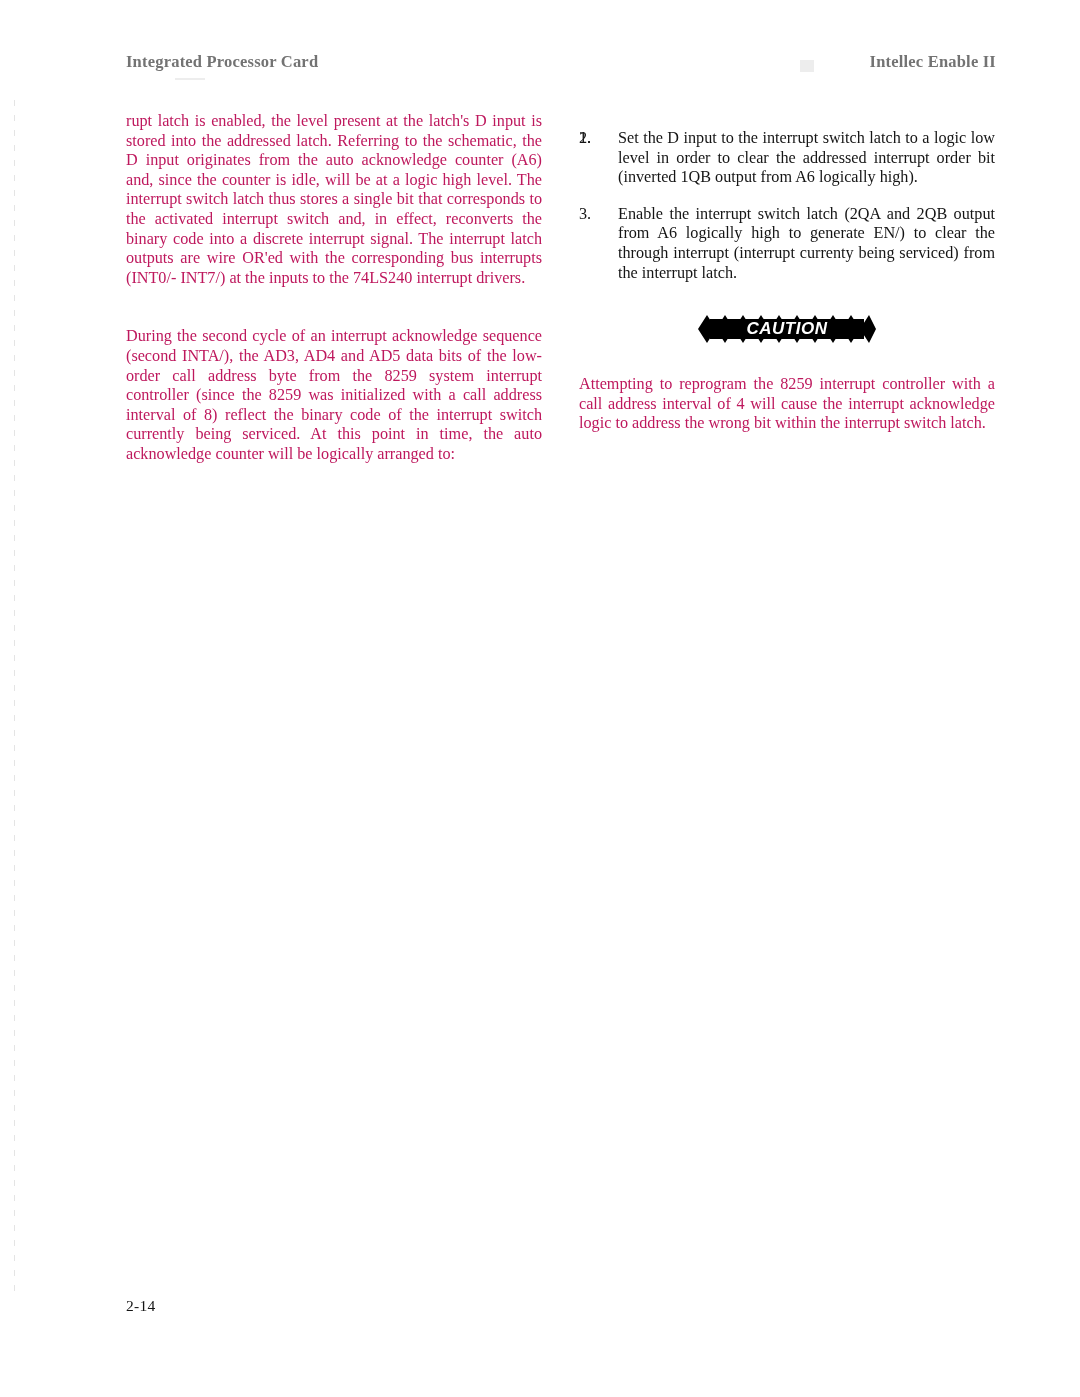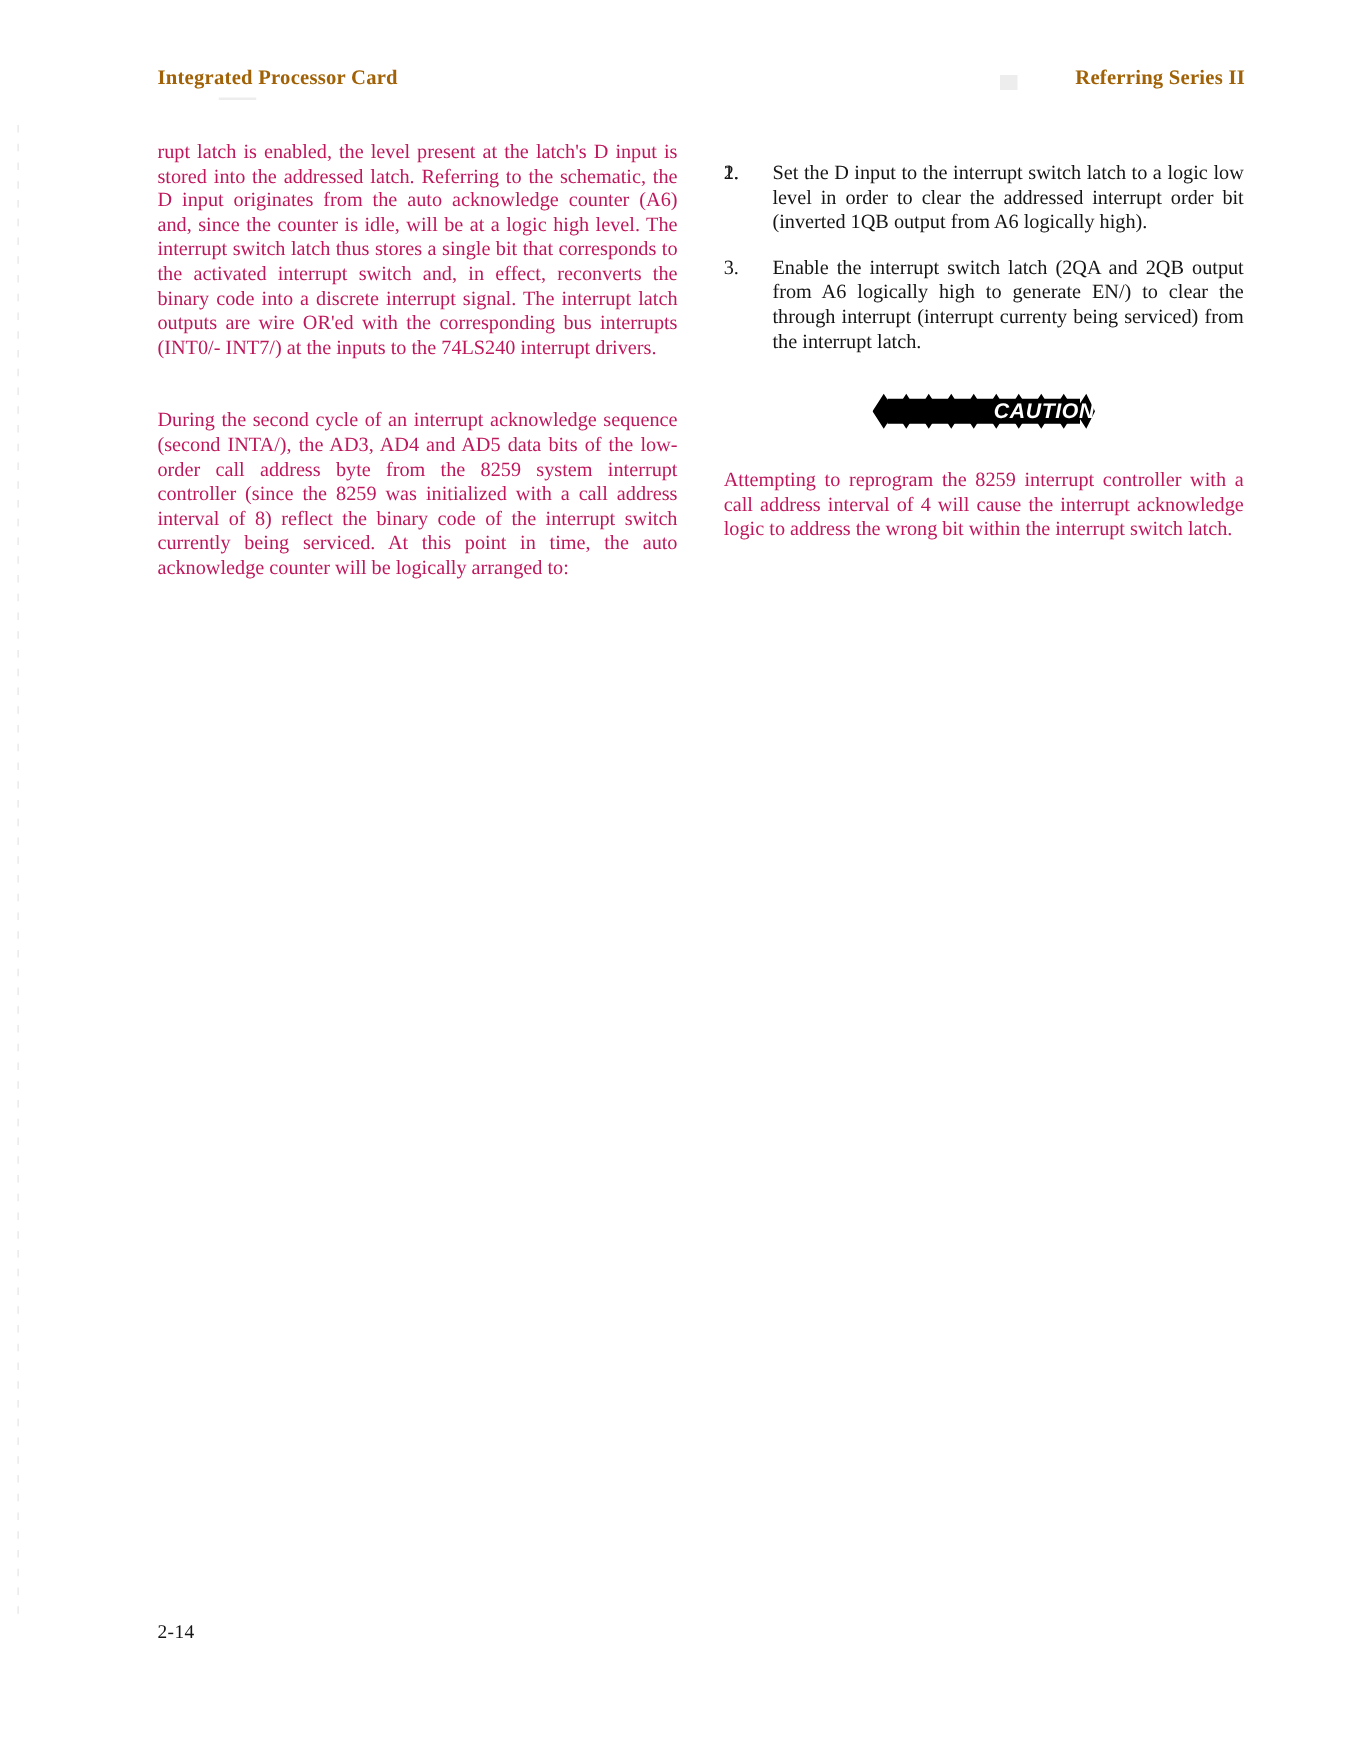--- a/index.html
+++ b/index.html
@@ -23,21 +23,21 @@
     top: 52px;
     left: 126px;
     width: 870px;
     display: flex;
     justify-content: space-between;
     align-items: baseline;
     font-family: "Liberation Serif", serif;
     font-weight: bold;
     font-size: 16.5px;
     letter-spacing: 0.2px;
-    color: #a16207;
+    color: #737373;
   }
   .header .left  { white-space: nowrap; }
   .header .right { white-space: nowrap; }
 
   
   .columns {
     position: absolute;
     top: 112px;
     left: 126px;
     width: 870px;
@@ -88,21 +88,21 @@
     margin-bottom: 26px;
     display: flex;
     justify-content: center;
   }
   .caution {
     position: relative;
     width: 178px;
     height: 40px;
     display: flex;
     align-items: center;
-    justify-content: flex-end;
+    justify-content: center;
   }
   .caution .burst {
     position: absolute;
     inset: 0;
   }
   .caution .label {
     position: relative;
     z-index: 2;
     color: #ffffff;
     font-family: "Liberation Sans", sans-serif;
@@ -229,21 +229,21 @@
       <i></i>
       <i></i>
       <i></i>
       <i></i>
   </div>
   <div class="smudge" style="left:175px; top:78px; width:30px; height:2px;"></div>
   <div class="smudge" style="left:800px; top:60px; width:14px; height:12px;"></div>
 
   <div class="header">
     <span class="left">Integrated Processor Card</span>
-    <span class="right">Referring Series II</span>
+    <span class="right">Intellec Enable II</span>
   </div>
 
   <div class="columns">
 
     <div class="col">
       <p class="body">rupt latch is enabled, the level present at the latch's D input is stored into the addressed latch. Referring to the schematic, the D input originates from the auto acknowledge counter (A6) and, since the counter is idle, will be at a logic high level. The interrupt switch latch thus stores a single bit that corresponds to the activated interrupt switch and, in effect, reconverts the binary code into a discrete interrupt signal. The interrupt latch outputs are wire OR'ed with the corresponding bus interrupts (INT0/- INT7/) at the inputs to the 74LS240 interrupt drivers.</p>
       <p class="body gap-big">During the second cycle of an interrupt acknowledge sequence (second INTA/), the AD3, AD4 and AD5 data bits of the low-order call address byte from the 8259 system interrupt controller (since the 8259 was initialized with a call address interval of 8) reflect the binary code of the interrupt switch currently being serviced. At this point in time, the auto acknowledge counter will be logically arranged to:</p>
     </div>
 
     <div class="col">

